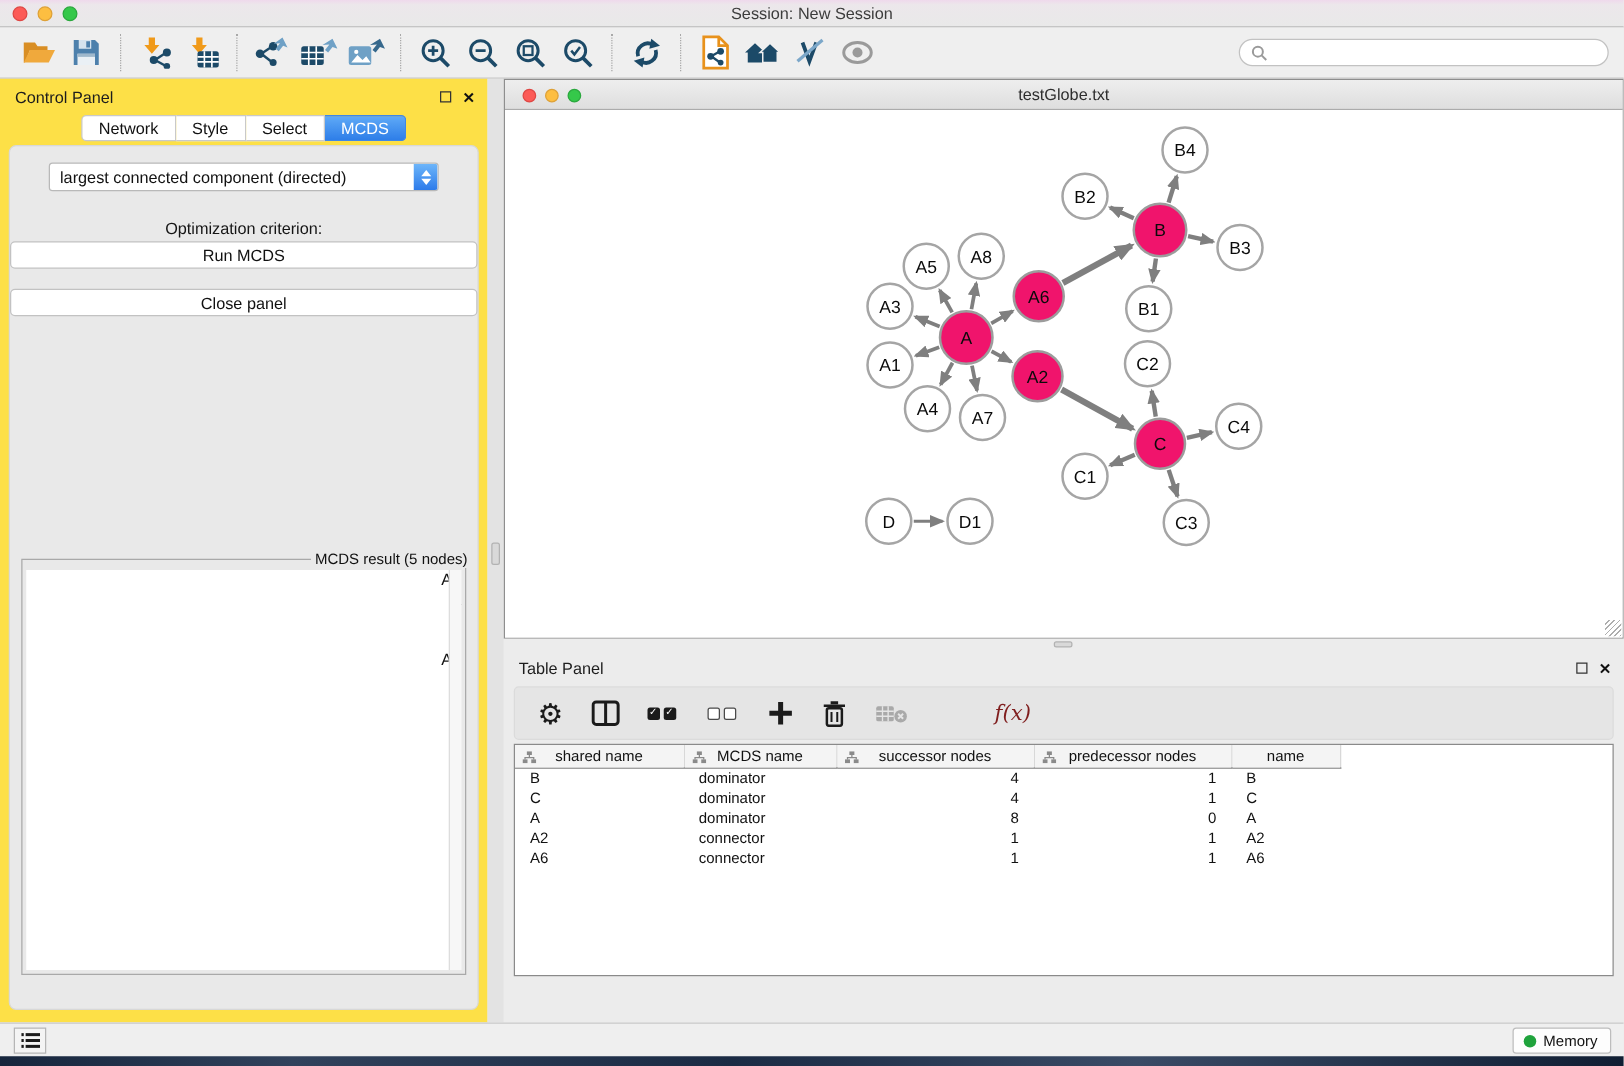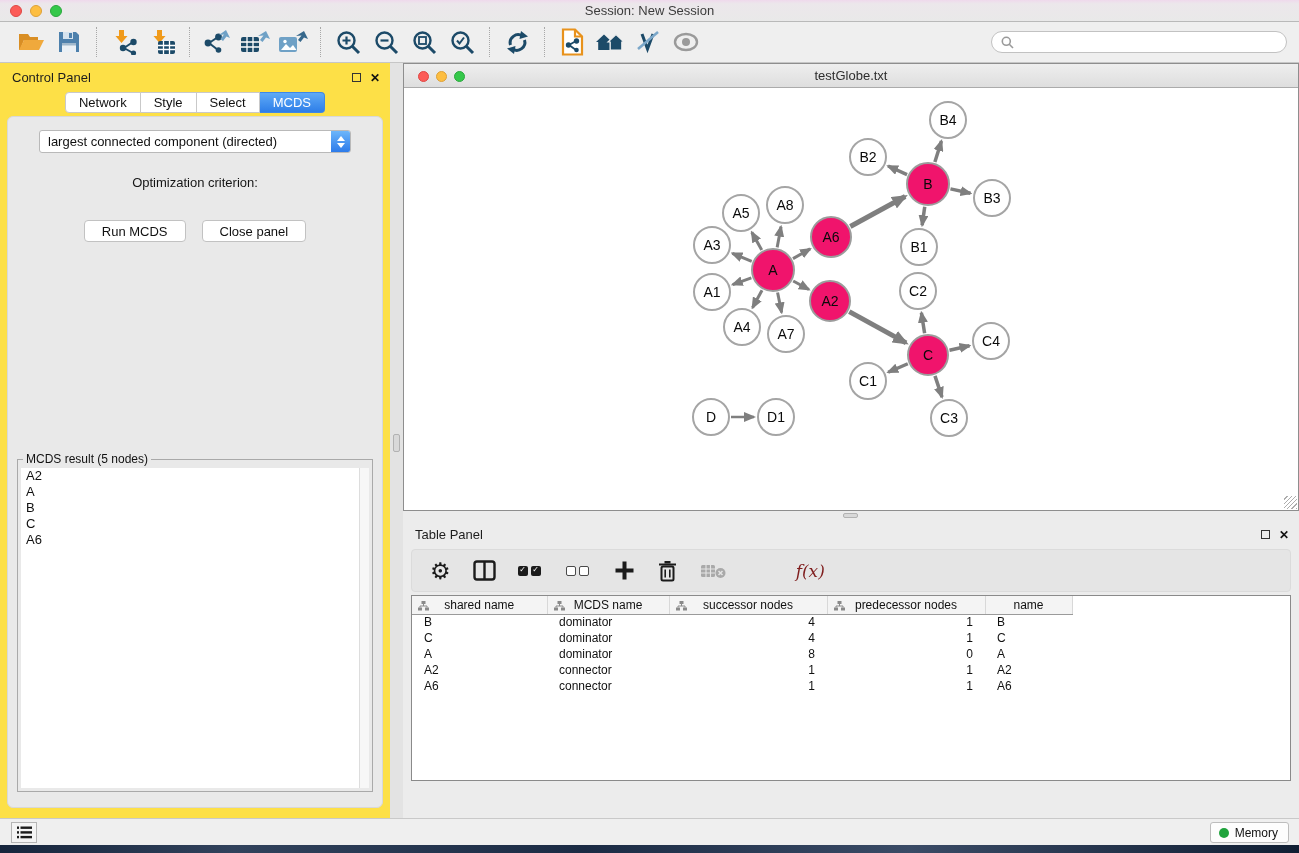--- a/index.html
+++ b/index.html
@@ -41,24 +41,24 @@
   .cp-body { position:absolute; top:53px; left:7px; right:7px; bottom:10px; background:#E9E9E9;
     border:1px solid #D8D8D8; border-radius:6px; }
   #opt-label { text-align:center; margin-top:22px; font-size:13px; color:#151515; }
   #criterion { margin:13px auto 0; width:312px; height:23px; background:#fff; border:1px solid #B9B9B9;
     border-radius:3px; display:flex; align-items:center; overflow:hidden; }
   #criterion .val { flex:1; font-size:13px; padding-left:8px; white-space:nowrap; }
   #criterion .stepper { width:19px; height:100%; background:linear-gradient(#6DB6FA,#2D7BEA);
     display:flex; flex-direction:column; align-items:center; justify-content:center; gap:2px; }
   .tri-up { width:0; height:0; border-left:4px solid transparent; border-right:4px solid transparent; border-bottom:5px solid #fff; }
   .tri-dn { width:0; height:0; border-left:4px solid transparent; border-right:4px solid transparent; border-top:5px solid #fff; }
-  .btn-row { display:flex; justify-content:center; gap:16px; margin-top:30px; }
+  .btn-row { display:flex; justify-content:center; gap:16px; margin-top:3px;flex-direction:column; }
   .pbtn { height:22px; padding:0 17px; background:#FFFFFF; border:1px solid #C2C2C2; border-radius:4px;
     font-size:13px; font-family:inherit; color:#111; }
-  #mcds-fieldset { position:absolute; left:9px; right:9px; top:335px; height:340px; border:1px solid #A9A9A9; }
+  #mcds-fieldset { position:absolute; left:9px; right:9px; top:323px; height:340px; border:1px solid #A9A9A9;text-align:right; }
   #mcds-fieldset legend { font-size:12px; padding:0 3px; margin-left:5px; color:#111; }
   #mcds-list { position:absolute; left:3px; right:3px; top:2px; bottom:3px; background:#fff; position:absolute; }
   #mcds-list .sbar { position:absolute; right:0; top:0; bottom:0; width:10px; background:#F7F7F7; border-left:1px solid #DDD; }
   .mcds-item { font-size:13px; line-height:16px; padding-left:5px; }
 
   
   #v-divider { position:absolute; left:390px; top:63px; width:13px; bottom:35px; background:#E3E3E3; }
   #v-divider .handle { position:absolute; top:371px; left:3px; width:7px; height:18px; background:#D9D9D9;
     border:1px solid #B2B2B2; border-radius:2px; }
   #h-divider { position:absolute; left:403px; top:511px; right:0; height:9px; background:#ECECEC; }

